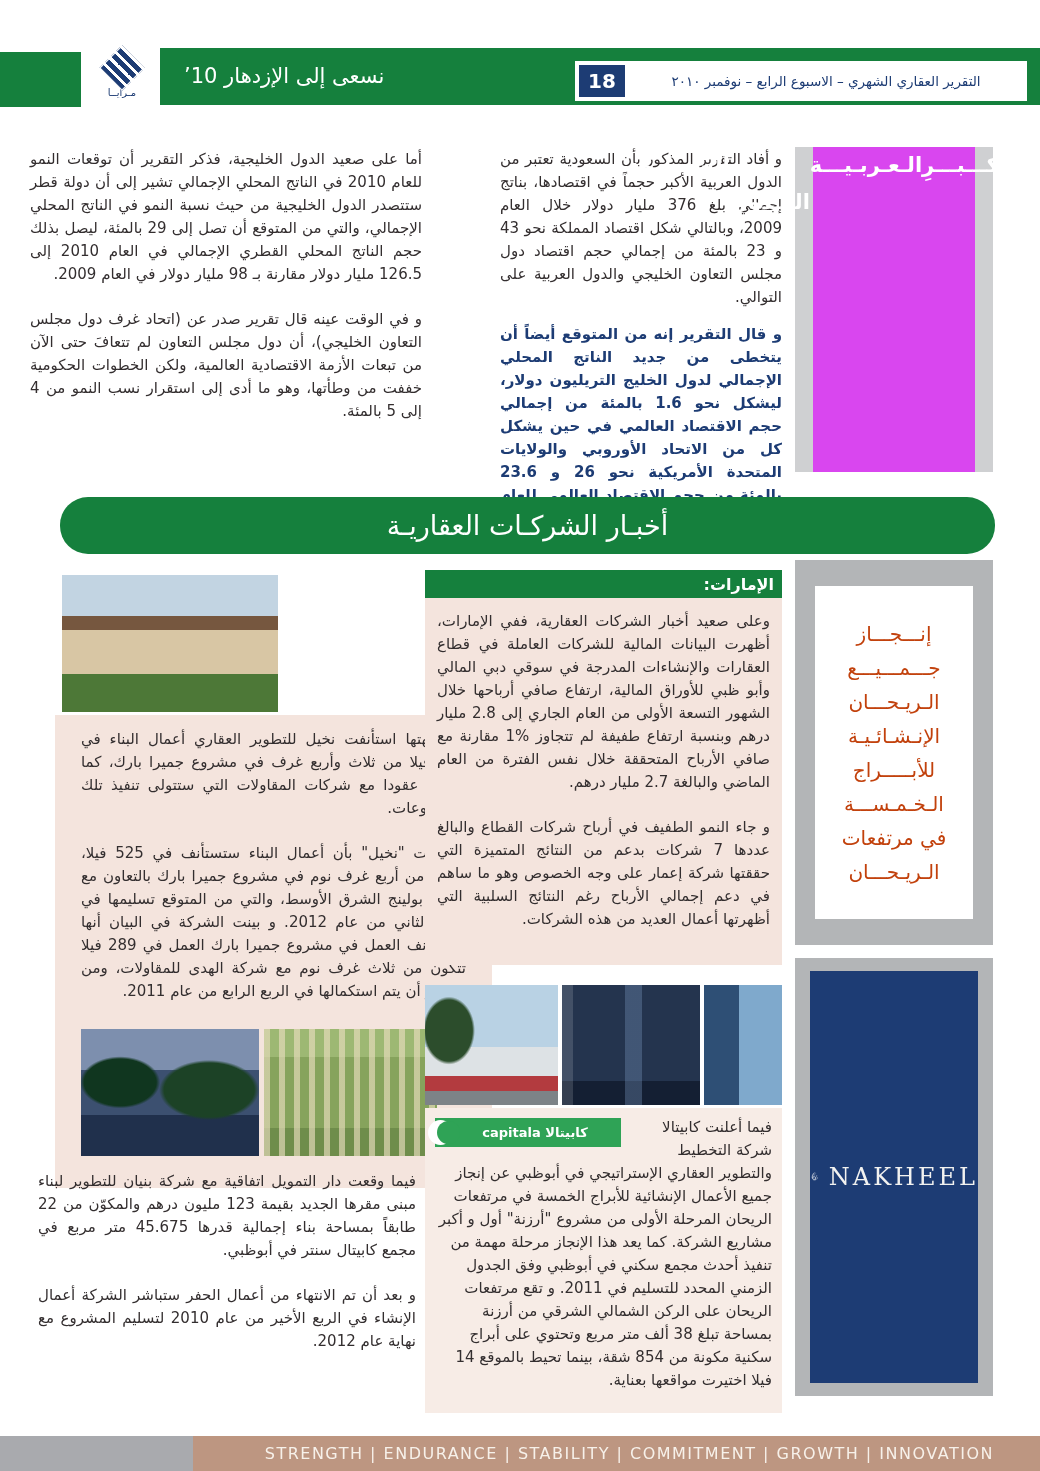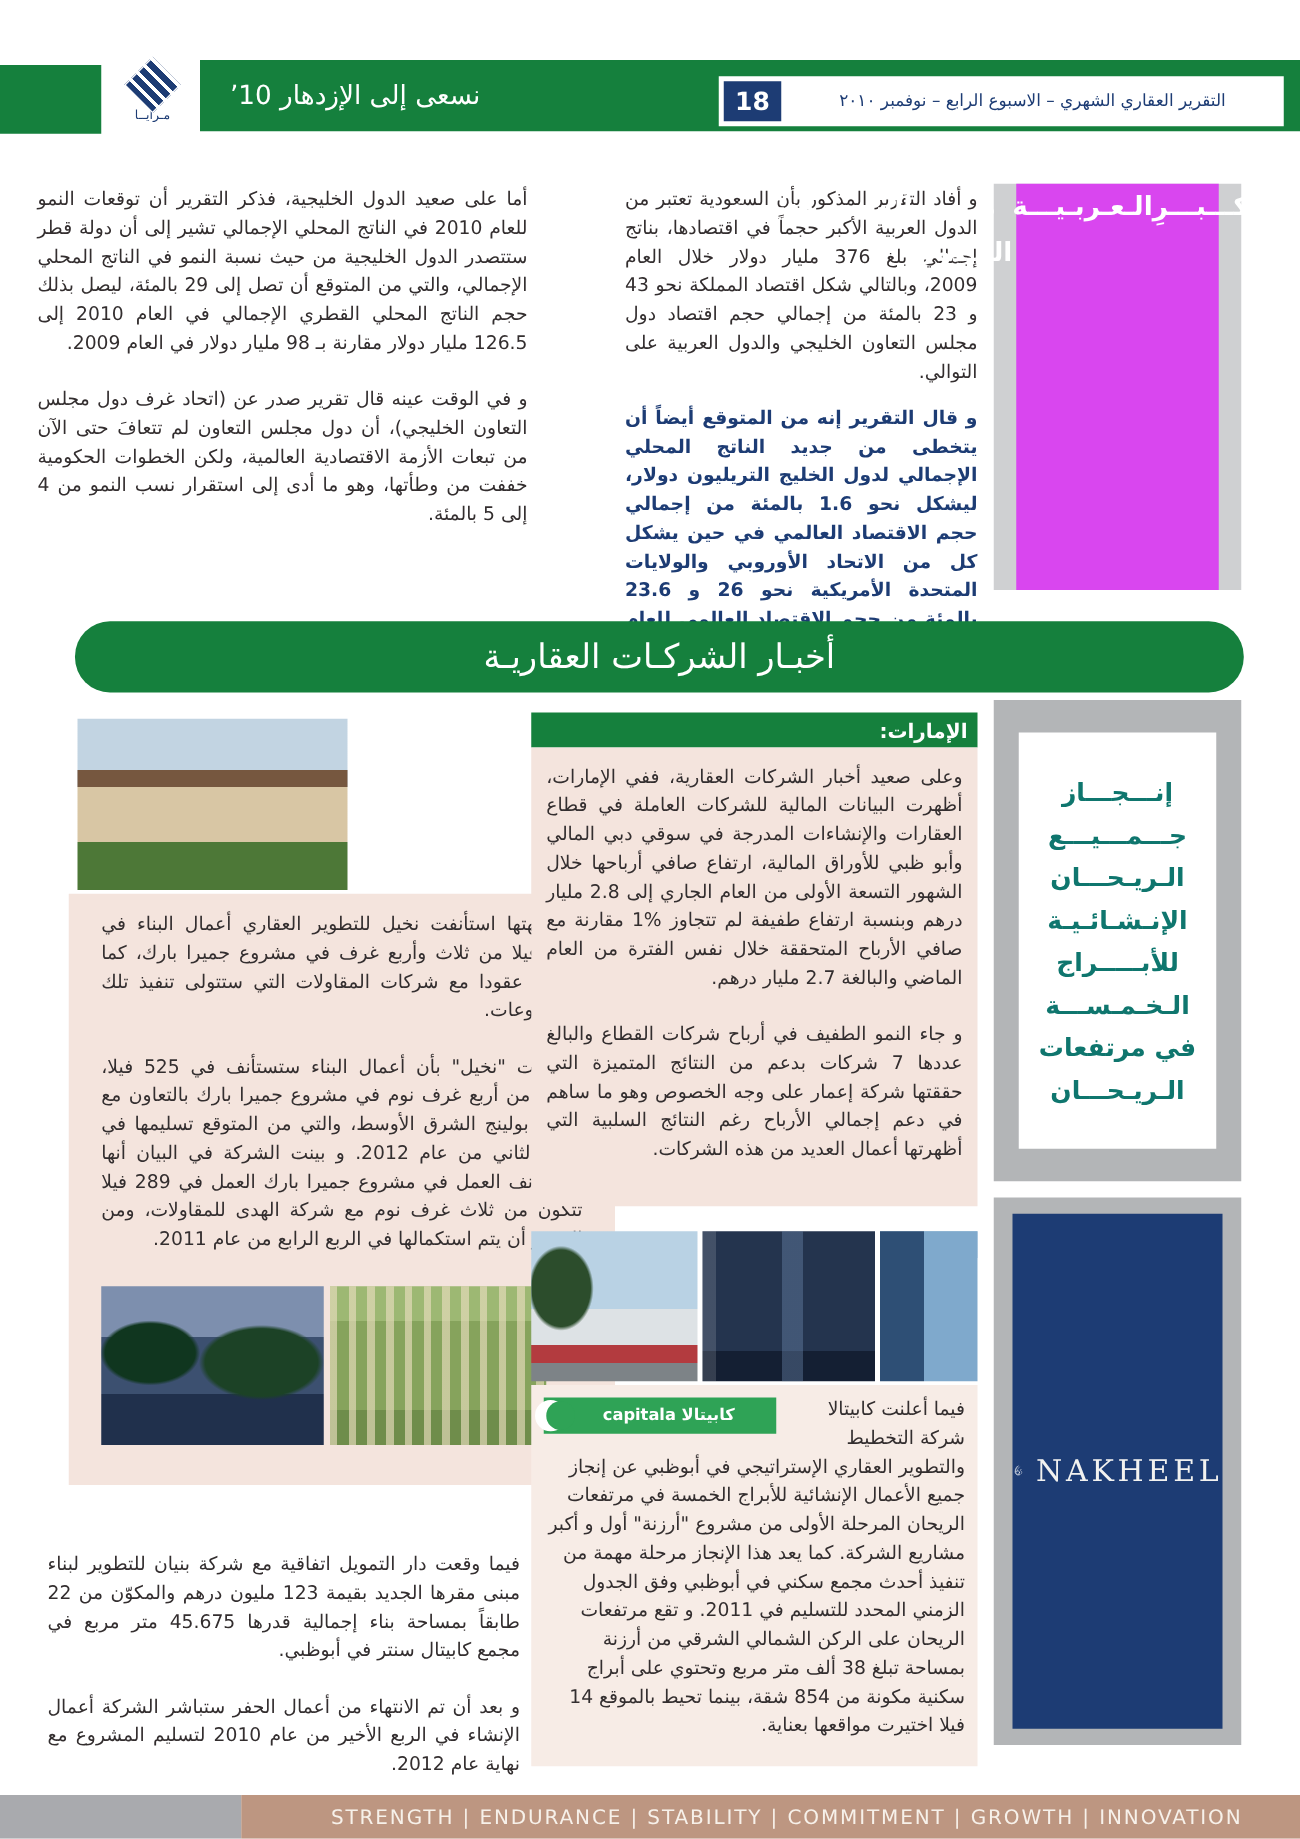--- a/index.html
+++ b/index.html
@@ -84,21 +84,21 @@
     background:#ffffff}
   .cap-logo .crescent::after{content:"";position:absolute;left:9px;top:1px;width:23px;height:23px;
     border-radius:50%;background:#2fa356}
   .cap-logo .cap-text{position:relative;color:#ffffff;font-size:13px;font-weight:bold;direction:rtl;
     padding-left:14px}
   
   .frame-gray{background:#b3b5b7}
   .towers-callout{left:795px;top:560px;width:198px;height:385px}
   .towers-inner{position:absolute;left:20px;right:20px;top:26px;bottom:26px;background:#ffffff;
     display:flex;flex-direction:column;justify-content:center}
-  .tower-line{color:#0f766e;font-weight:bold;font-size:20px;line-height:34px;text-align:center;direction:rtl}
+  .tower-line{color:#c2410c;font-weight:normal;font-size:20px;line-height:34px;text-align:center;direction:rtl}
   .nakheel-box{left:795px;top:958px;width:198px;height:438px}
   .nakheel-inner{position:absolute;left:15px;right:15px;top:13px;bottom:13px;background:#1d3c74;
     display:flex;align-items:center;justify-content:center;gap:10px}
   .nakheel-word{color:#f2f2f0;font-family:"DejaVu Serif",serif;font-size:24px;letter-spacing:3px}
   
   .foot-gray{left:0;top:1436px;width:193px;height:35px;background:#a9aaae}
   .foot-tan{left:193px;top:1436px;width:847px;height:35px;background:#bd9681;
     line-height:35px;text-align:right;padding-right:46px;box-sizing:border-box;
     color:#f7f1ea;font-size:16px;letter-spacing:1.5px;white-space:nowrap}
 </style>
@@ -150,21 +150,21 @@
 
 <div class="abs pink pink-left">
   <p class="artext" style="margin:0">من جهتها استأنفت نخيل للتطوير العقاري أعمال البناء في 814 فيلا من ثلاث وأربع غرف في مشروع جميرا بارك، كما أبرمت عقودا مع شركات المقاولات التي ستتولى تنفيذ تلك المشروعات.</p>
   <p class="artext mt22" style="margin-bottom:0">و أفادت "نخيل" بأن أعمال البناء ستستأنف في 525 فيلا، تتكون من أربع غرف نوم في مشروع جميرا بارك بالتعاون مع شركة بولينج الشرق الأوسط، والتي من المتوقع تسليمها في الربع الثاني من عام 2012. و بينت الشركة في البيان أنها ستستأنف العمل في مشروع جميرا بارك العمل في 289 فيلا تتكون من ثلاث غرف نوم مع شركة الهدى للمقاولات، ومن المقرر أن يتم استكمالها في الربع الرابع من عام 2011.</p>
   <div class="renders">
     <div class="ph render render-night"></div>
     <div class="ph render render-aerial"></div>
   </div>
 </div>
 
-<div class="abs" style="left:38px;top:1240px;width:378px">
+<div class="abs" style="left:38px;top:1170px;width:378px">
   <p class="artext" style="margin:0">فيما وقعت دار التمويل اتفاقية مع شركة بنيان للتطوير لبناء مبنى مقرها الجديد بقيمة 123 مليون درهم والمكوّن من 22 طابقاً بمساحة بناء إجمالية قدرها 45.675 متر مربع في مجمع كابيتال سنتر في أبوظبي.</p>
   <p class="artext mt22" style="margin-bottom:0">و بعد أن تم الانتهاء من أعمال الحفر ستباشر الشركة أعمال الإنشاء في الربع الأخير من عام 2010 لتسليم المشروع مع نهاية عام 2012.</p>
 </div>
 
 <div class="abs navy em-bar">
   <span>الإمارات:</span>
 </div>
 
 <div class="abs pink em-block">
   <p class="artext" style="margin:0">وعلى صعيد أخبار الشركات العقارية، ففي الإمارات، أظهرت البيانات المالية للشركات العاملة في قطاع العقارات والإنشاءات المدرجة في سوقي دبي المالي وأبو ظبي للأوراق المالية، ارتفاع صافي أرباحها خلال الشهور التسعة الأولى من العام الجاري إلى 2.8 مليار درهم وبنسبة ارتفاع طفيفة لم تتجاوز %1 مقارنة مع صافي الأرباح المتحققة خلال نفس الفترة من العام الماضي والبالغة 2.7 مليار درهم.</p>

